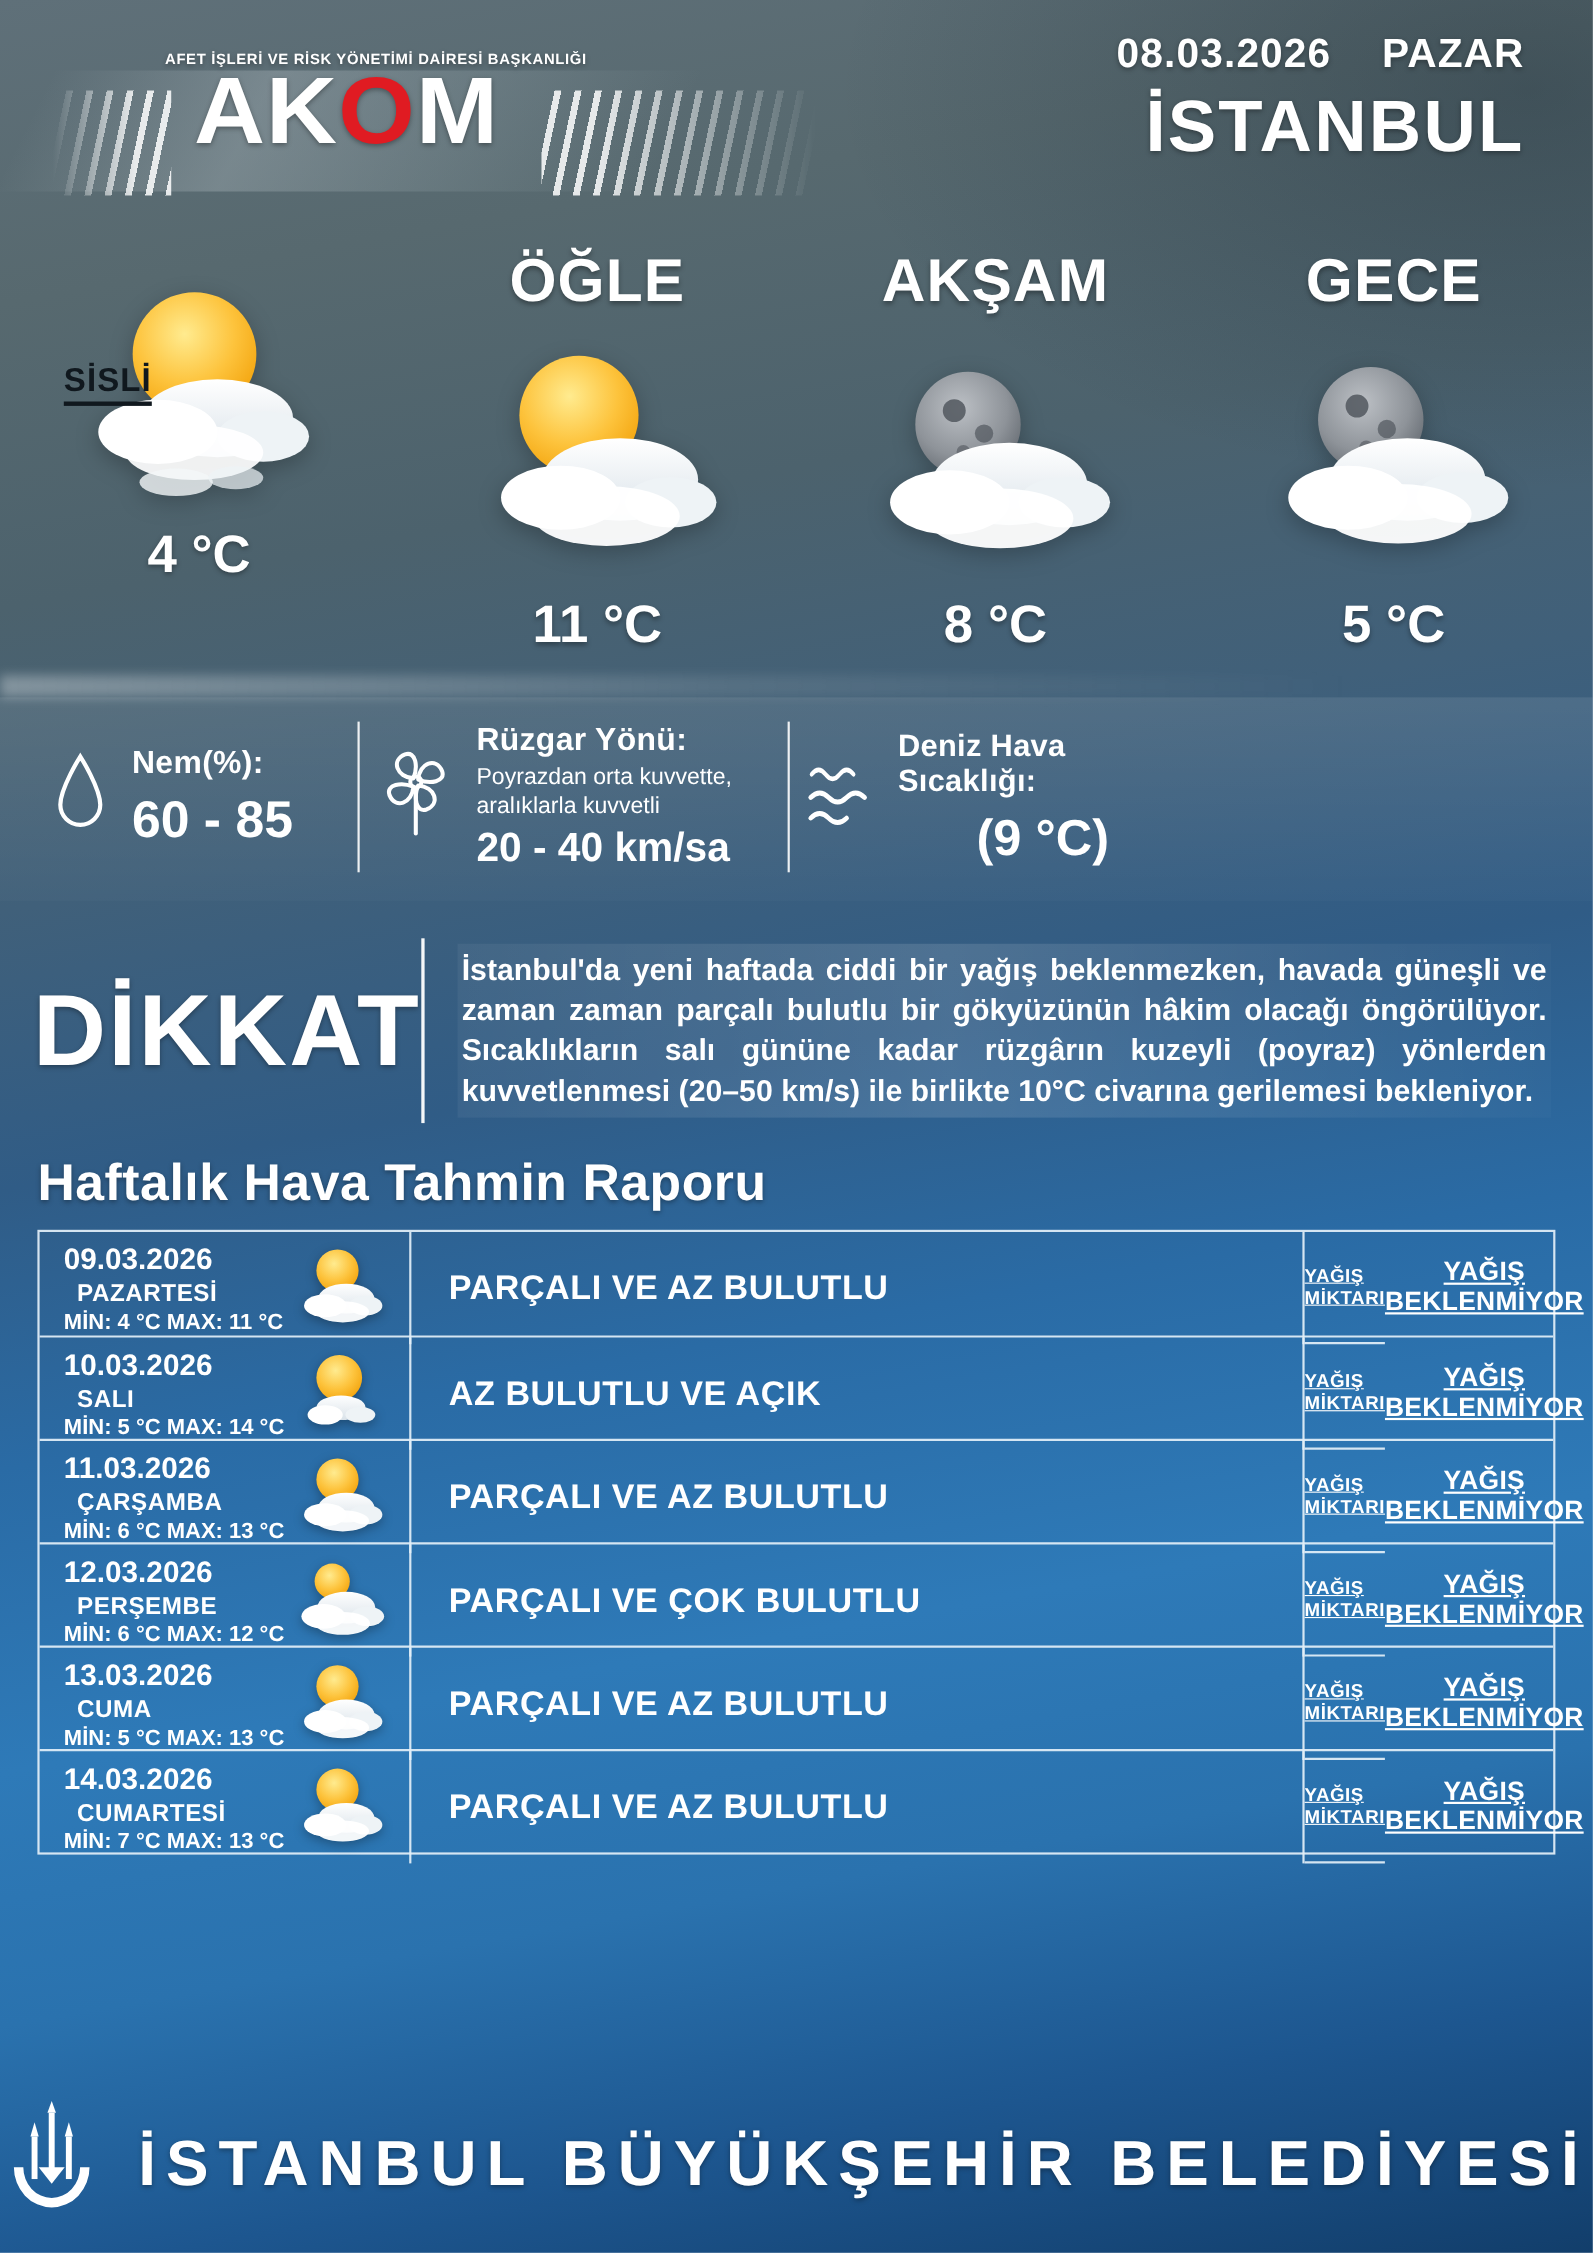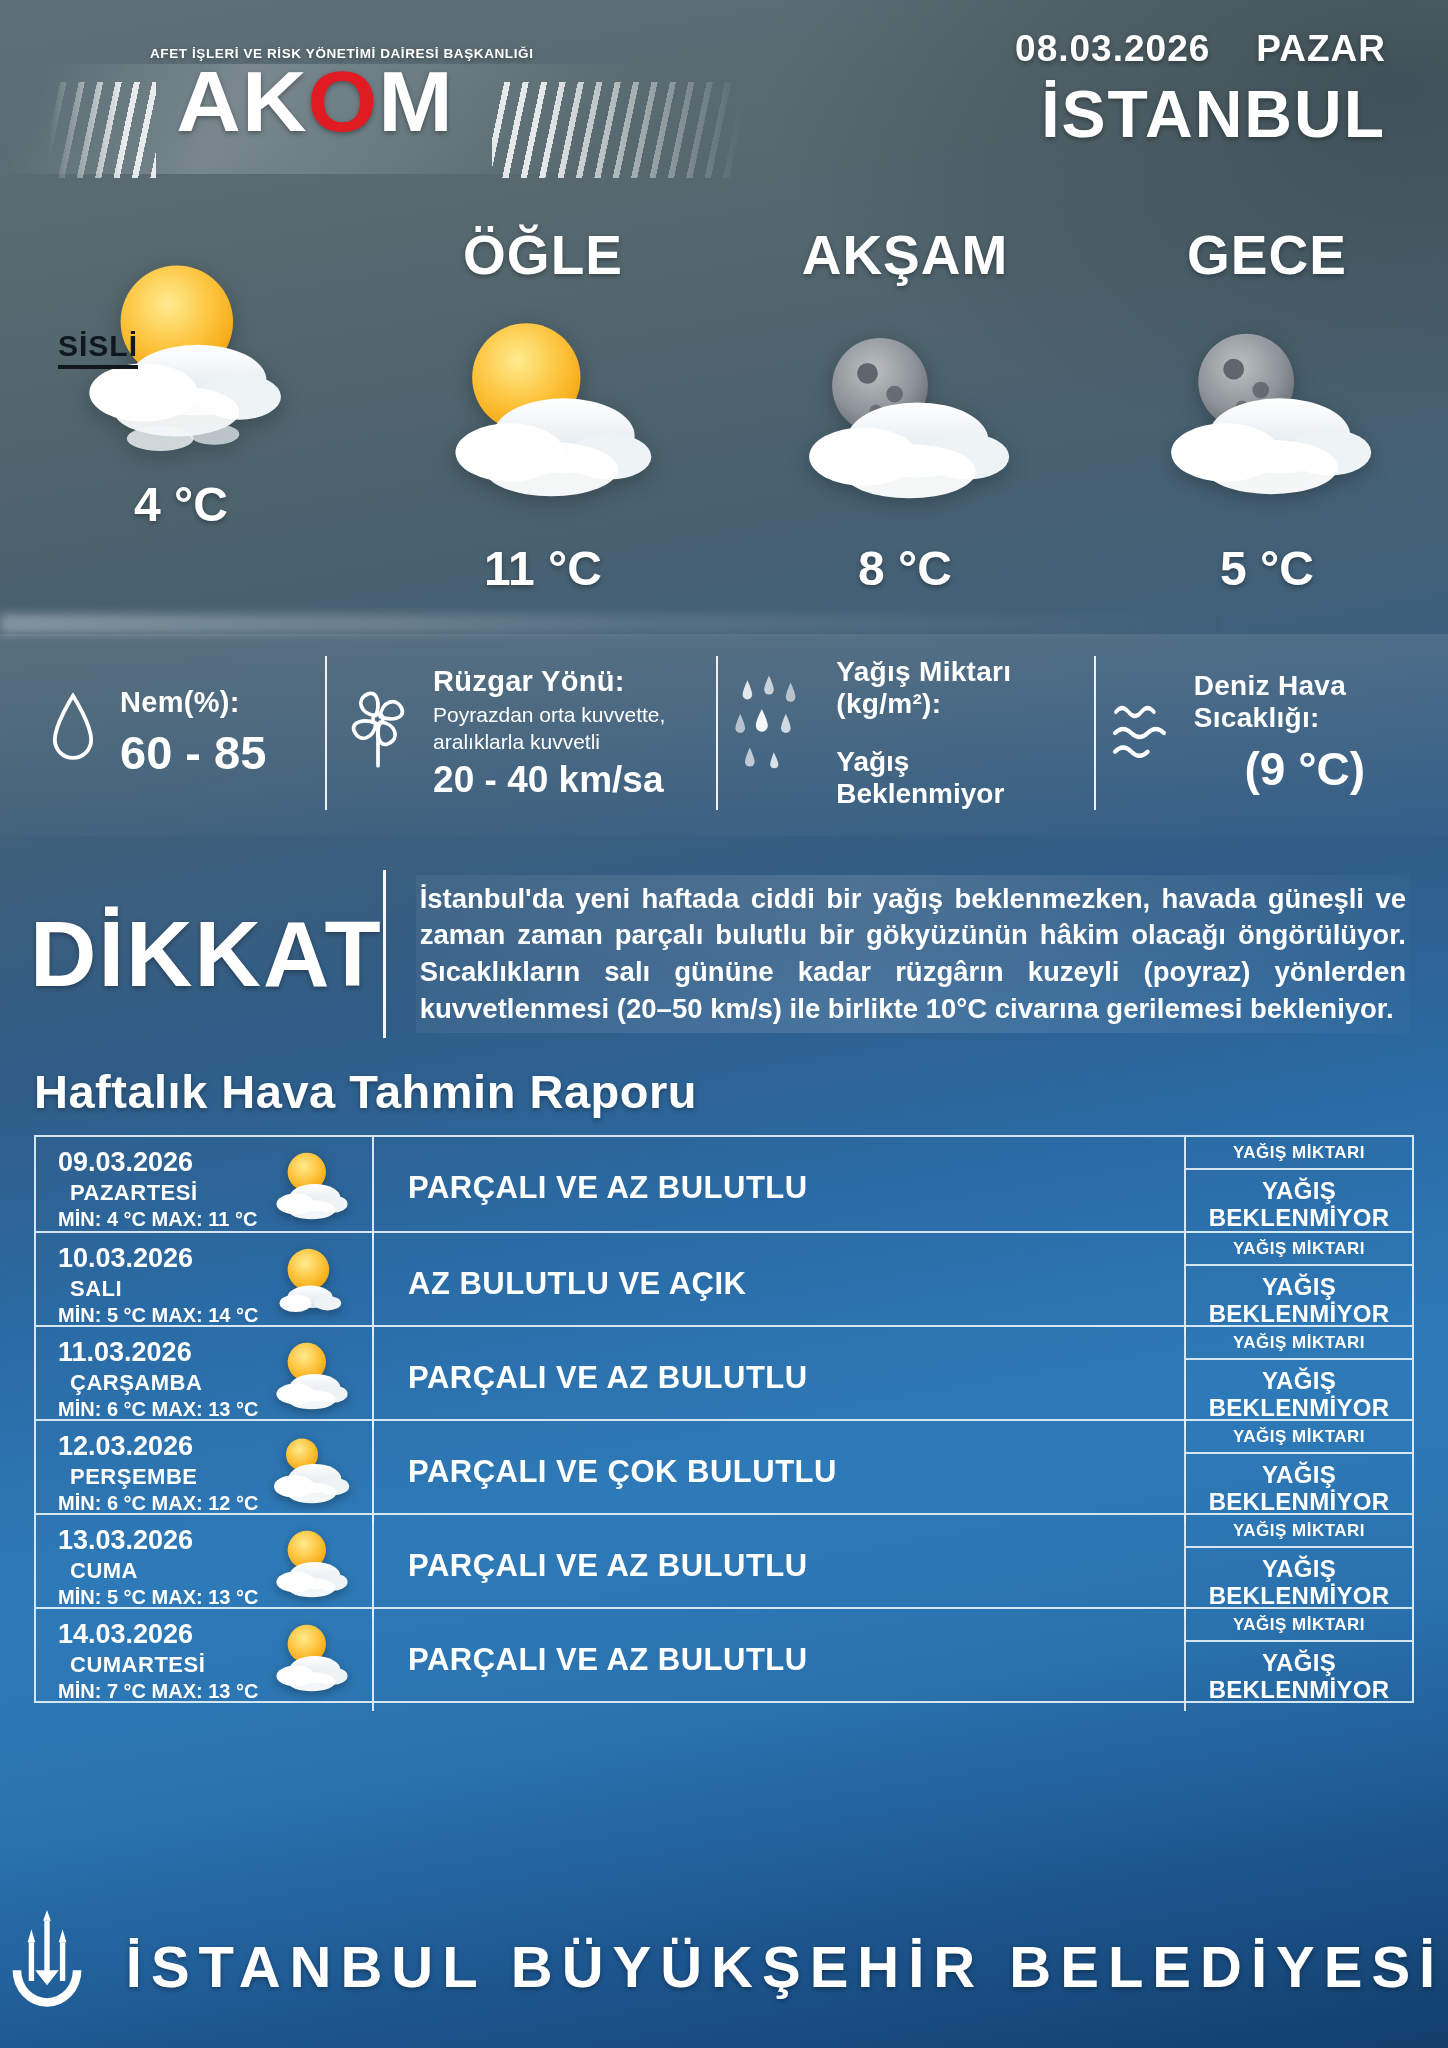--- a/index.html
+++ b/index.html
@@ -94,21 +94,21 @@
   .wrow{ display:grid; grid-template-columns:338px 1fr 228px; height:94px; }
   .wrow + .wrow{ border-top:2px solid rgba(228,240,248,.92); }
   .wcell-date{ position:relative; padding:10px 120px 8px 22px; border-right:2px solid rgba(228,240,248,.92); }
   .wdate{ font-size:27px; font-weight:800; }
   .wday{ font-size:22px; font-weight:800; letter-spacing:.5px; margin:2px 0 2px 12px; }
   .wminmax{ font-size:20px; font-weight:800; white-space:nowrap; }
   .wicon{ position:absolute; right:14px; top:50%; transform:translateY(-50%); width:96px; height:84px; }
   .wicon svg{ width:100%; height:100%; filter:drop-shadow(0 3px 5px rgba(0,0,0,.3)); }
   .wcell-cond{ display:flex; align-items:center; padding-left:34px;
     font-size:31px; font-weight:800; letter-spacing:.5px; }
-  .wcell-precip{ display:flex; flex-direction:column; border-left:2px solid rgba(228,240,248,.92); }
+  .wcell-precip{ display:flex; flex-direction:row; border-left:2px solid rgba(228,240,248,.92);text-decoration:underline; }
   .wprecip-head{ flex:0 0 33px; display:flex; align-items:center; justify-content:center;
     font-size:17px; font-weight:800; letter-spacing:.5px;
     border-bottom:2px solid rgba(228,240,248,.92); }
   .wprecip-val{ flex:1; display:flex; align-items:center; justify-content:center; text-align:center;
     font-size:24px; font-weight:800; line-height:1.12; letter-spacing:.3px; }
 
   
   .footer{ position:absolute; left:0; right:0; bottom:26px;
     display:flex; align-items:center; justify-content:center; gap:36px; }
   .ibb-logo{ width:86px; height:112px; }
@@ -245,40 +245,20 @@
         </g>
       </svg>
     </span>
     <div>
       <div class="m-label">Rüzgar Yönü:</div>
       <div class="m-desc">Poyrazdan orta kuvvette, aralıklarla kuvvetli</div>
       <div class="m-mid">20 - 40 km/sa</div>
     </div>
   </div>
 
-  <div class="metric">
-    <span class="metric-icon">
-      <svg width="86" height="120" viewBox="0 0 70 100">
-        <g fill="#fff">
-          <path d="M12 6 q-4 9 -4 12 a4 4 0 0 0 8 0 q0-3 -4-12Z" opacity=".85"></path>
-          <path d="M30 2 q-4 9 -4 12 a4 4 0 0 0 8 0 q0-3 -4-12Z" opacity=".7"></path>
-          <path d="M48 8 q-4 9 -4 12 a4 4 0 0 0 8 0 q0-3 -4-12Z" opacity=".6"></path>
-          <path d="M6 34 q-4 9 -4 12 a4 4 0 0 0 8 0 q0-3 -4-12Z" opacity=".6"></path>
-          <path d="M24 30 q-5 10 -5 14 a5 5 0 0 0 10 0 q0-4 -5-14Z" opacity=".95"></path>
-          <path d="M44 34 q-4 9 -4 12 a4 4 0 0 0 8 0 q0-3 -4-12Z" opacity=".75"></path>
-          <path d="M14 62 q-4 9 -4 12 a4 4 0 0 0 8 0 q0-3 -4-12Z" opacity=".65"></path>
-          <path d="M34 66 q-3 8 -3 10 a3.4 3.4 0 0 0 6.8 0 q0-2 -3.8-10Z" opacity=".8"></path>
-        </g>
-      </svg>
-    </span>
-    <div>
-      <div class="m-label" style="font-size:28px">Yağış Miktarı (kg/m²):</div>
-      <div class="m-gap">Yağış Beklenmiyor</div>
-    </div>
-  </div>
 
   <div class="metric">
     <span class="metric-icon">
       <svg width="66" height="70" viewBox="0 0 56 60">
         <g stroke="#fff" stroke-width="3.6" fill="none" stroke-linecap="round">
           <path d="M4 12 q7 -7 14 0 t14 0 t14 0" transform="scale(0.78,1) translate(2,0)"></path>
           <path d="M4 30 q7 -7 14 0 t14 0 t14 0"></path>
           <path d="M4 46 q7 -7 14 0 t14 0" transform="translate(0,0)"></path>
         </g>
       </svg>

